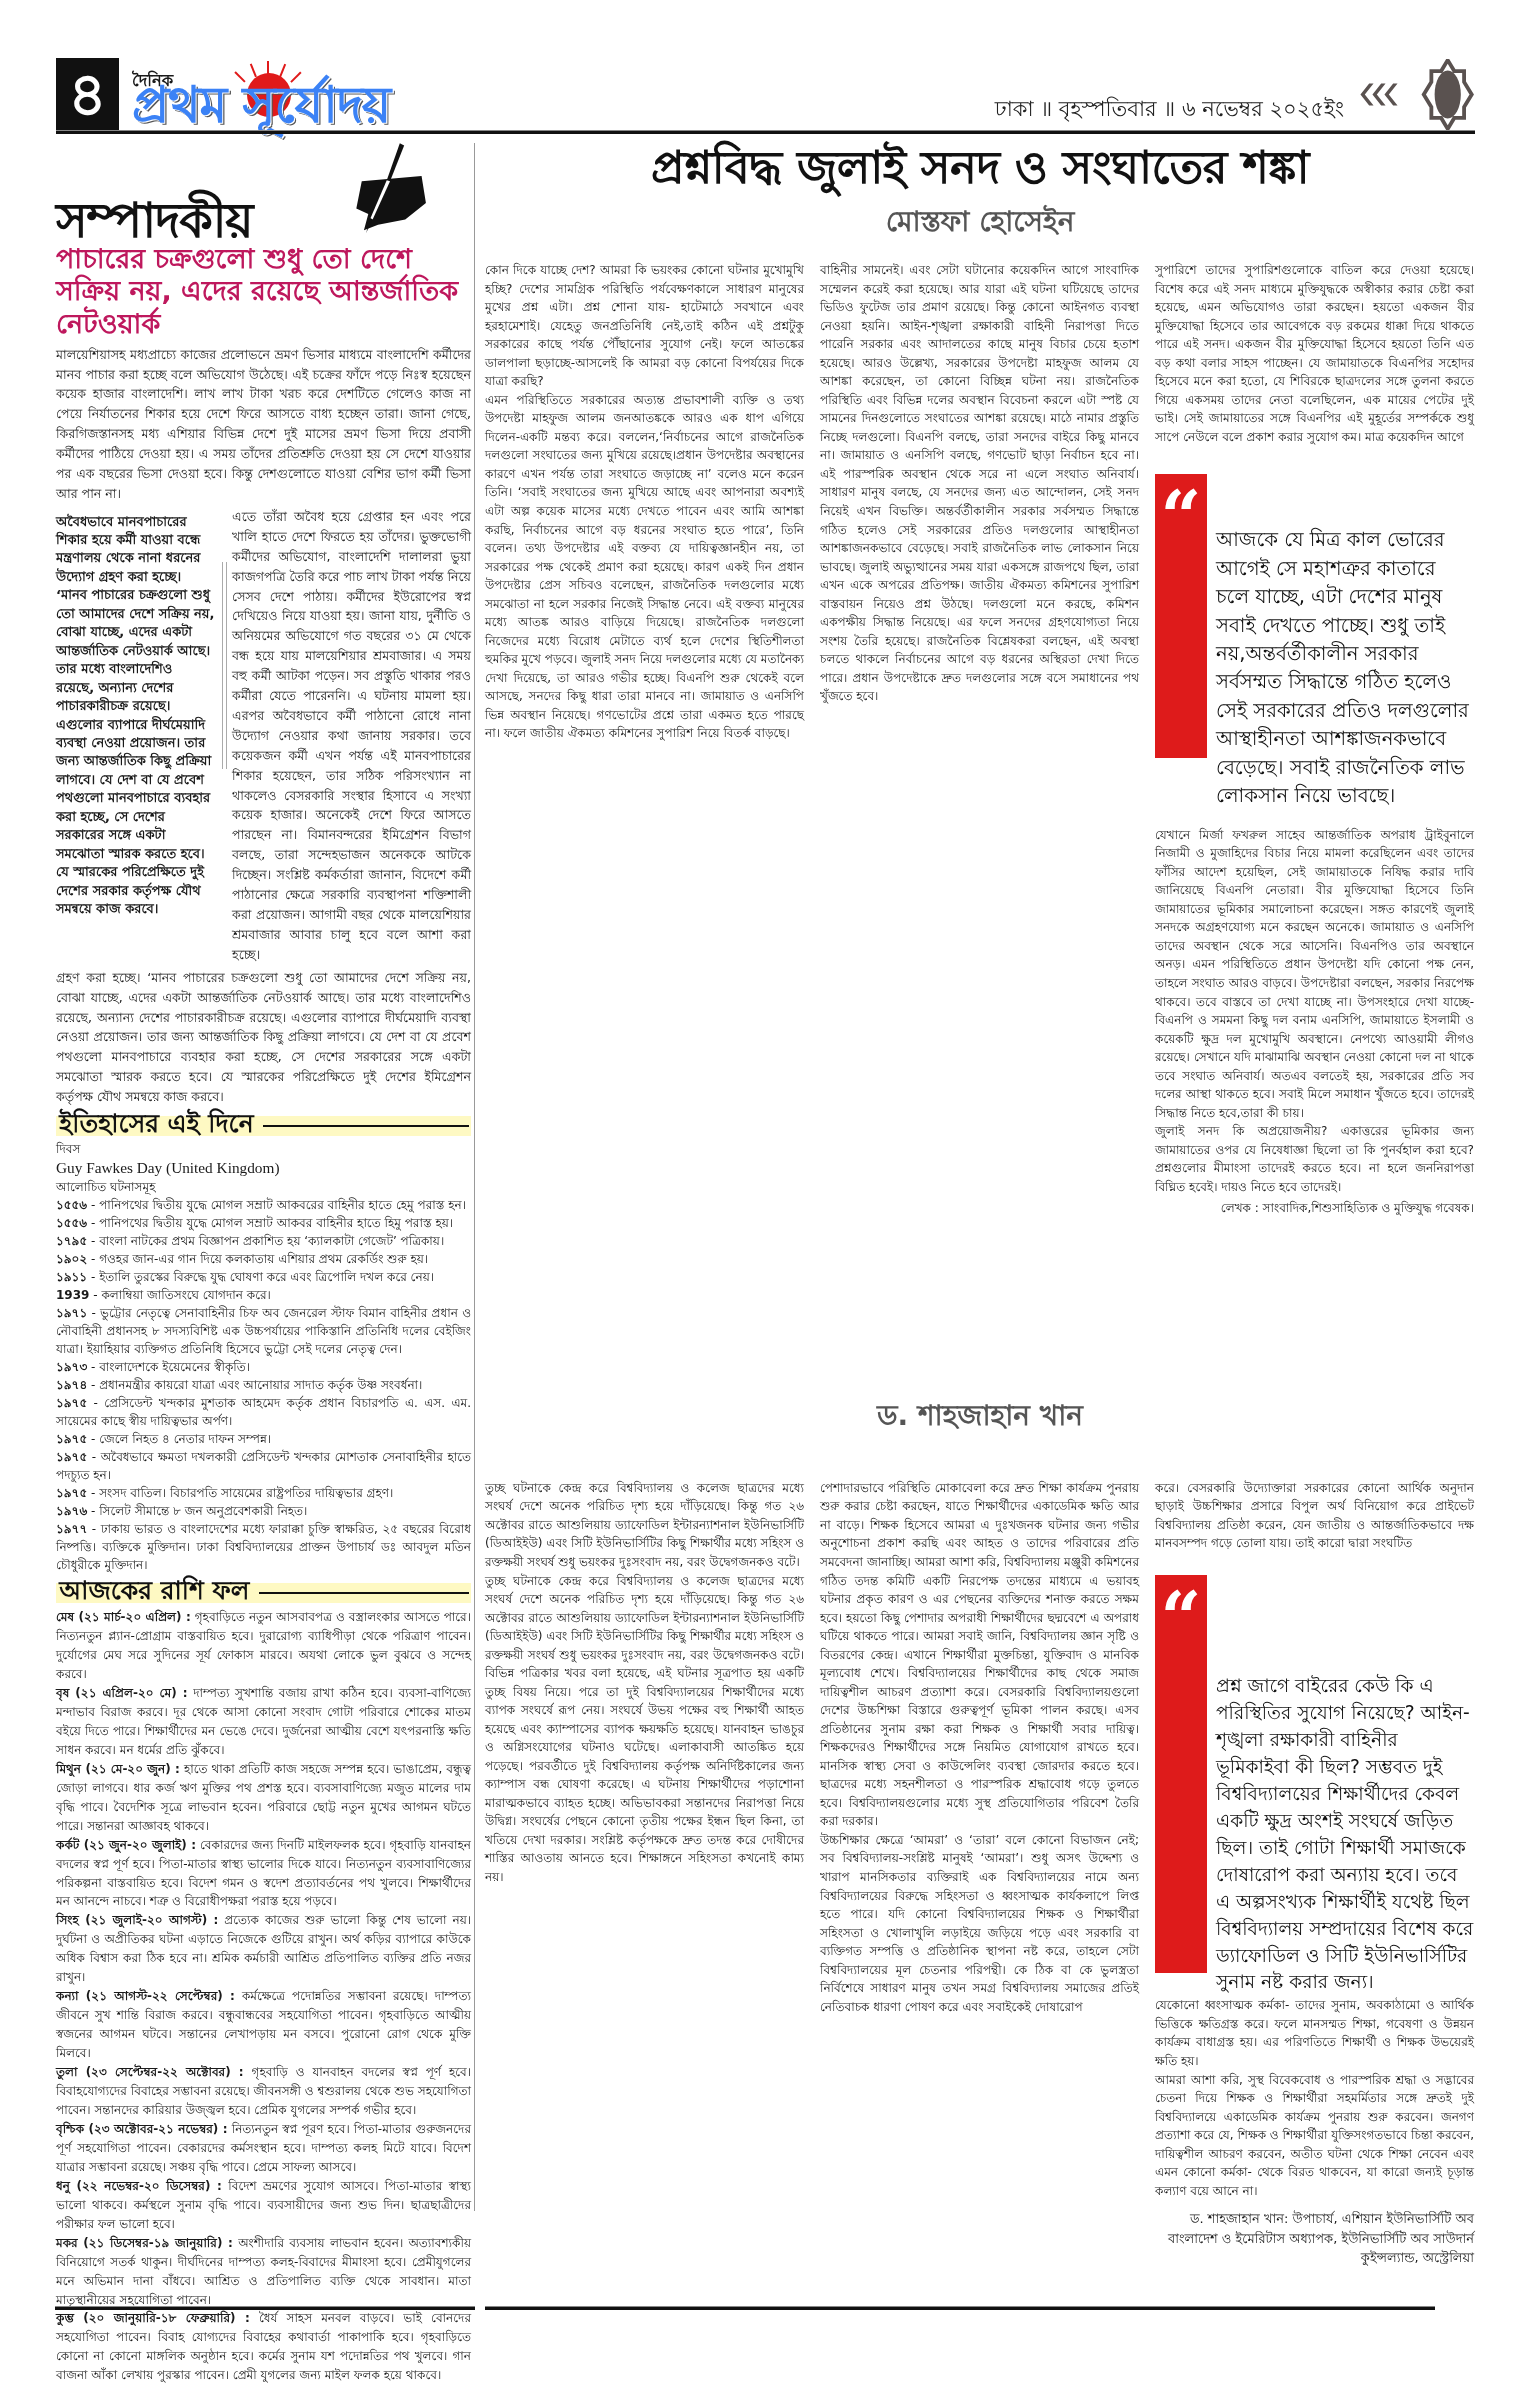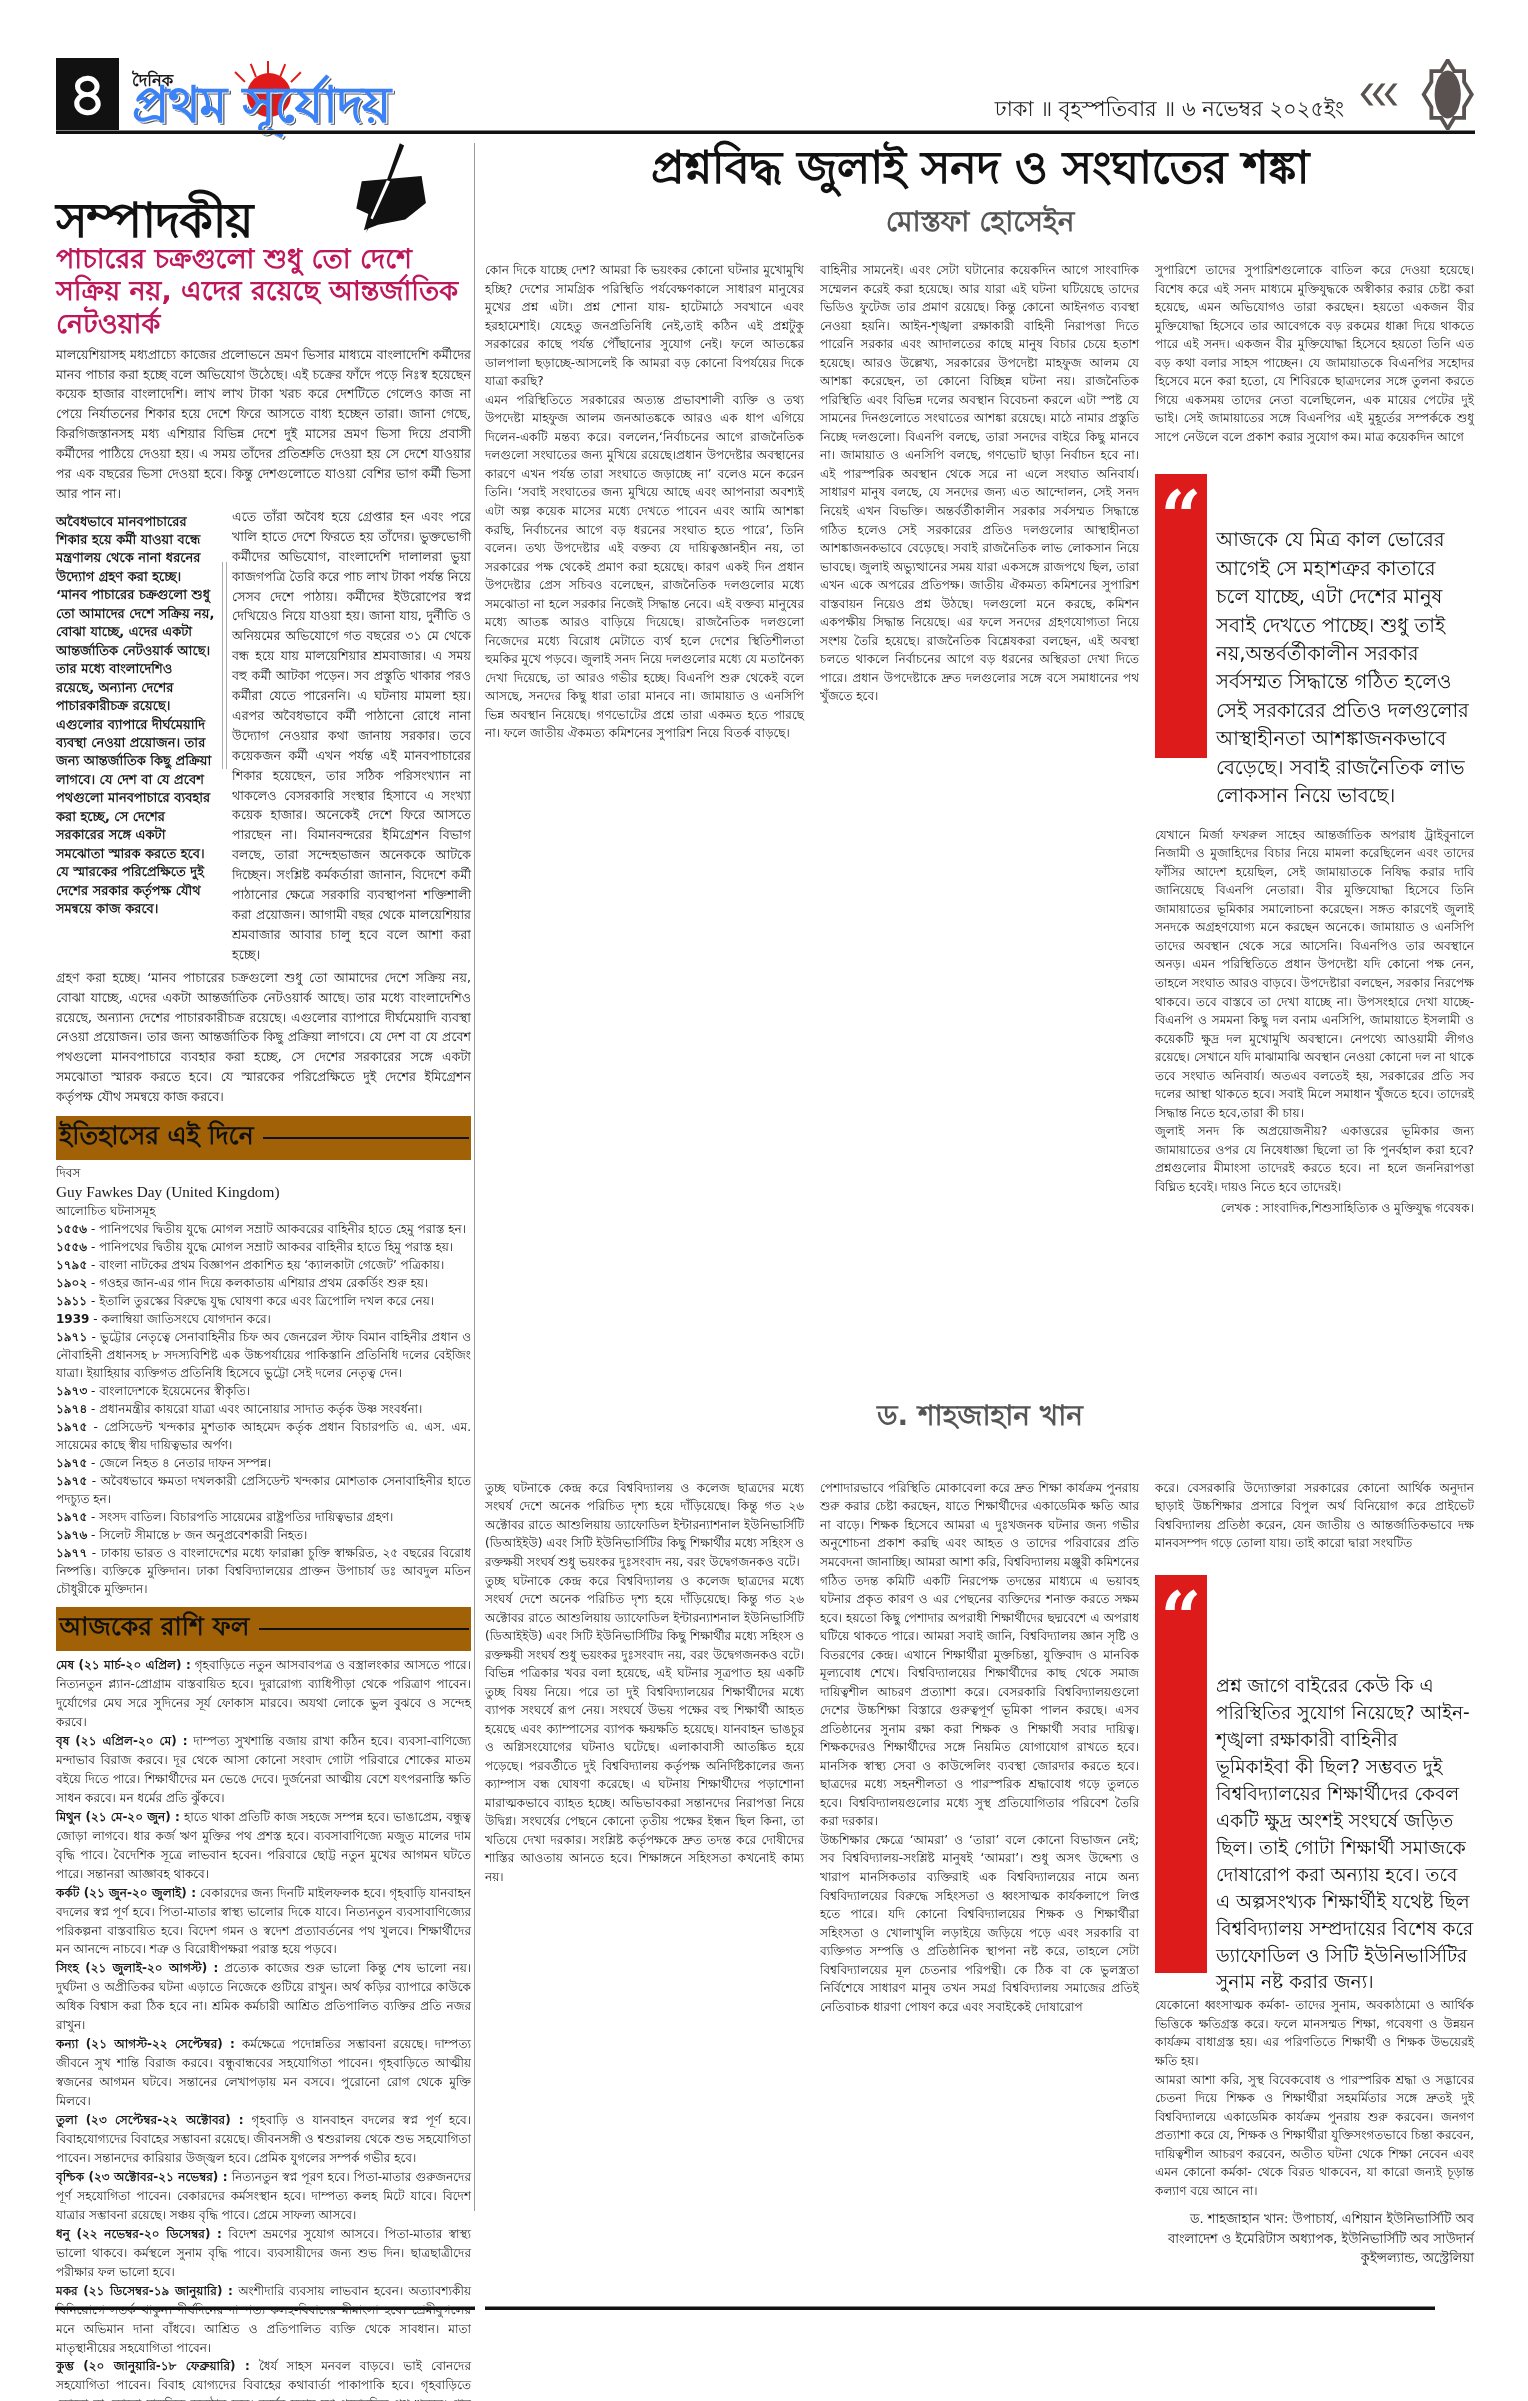--- a/index.html
+++ b/index.html
@@ -29,21 +29,21 @@
   .sampadakiya .pen { position: absolute; left: 284px; top: 0; width: 87px; height: 93px; }
 
   .ed-title { font-size: 27px; font-weight: bold; line-height: 1.22; margin-top: 6.5px; color: #be185d; }
   .ed-body { font-size: 12.6px; line-height: 1.58; text-align: justify; margin-top: 3.3px; }
 
   .ed-split { display: flex; margin-top: 3.3px; }
   .pull-col { width: 164px; font-size: 13px; line-height: 1.42; font-weight: bold; padding-right: 5.5px; padding-top: 5.5px; }
   .pull-bar { width: 4.4px; border-left: 1.6px solid #aaa; border-right: 1.6px solid #aaa; margin: 55px 5.5px 0 2.2px; height: 207px; }
   .split-body { flex: 1; font-size: 12.6px; line-height: 1.58; text-align: justify; }
 
-  .sec-header { background: #a16207; height: 44px; margin-top: 8.7px; display: flex; align-items: center; padding-left: 3.3px; }
+  .sec-header { background: #fef9c3; height: 20px; margin-top: 8.7px; display: flex; align-items: center; padding-left: 3.3px; }
   .sec-header .t { font-size: 25px; font-weight: bold; color: #111; white-space: nowrap; }
   .sec-header .line { flex: 1; height: 2.2px; background: #111; margin: 0 2.2px 0 9.8px; }
 
   .hist { font-size: 12px; line-height: 1.5; margin-top: 4.4px; }
   .hist .sub { font-size: 12px; }
   .hist .en { font-family: "Liberation Serif", serif; font-size: 15.3px; line-height: 1.3; }
   .hist .ev { text-align: justify; }
   .hist .yr { font-weight: bold; }
 
   .rashi { font-size: 12px; line-height: 1.58; text-align: justify; margin-top: 5.5px; }

